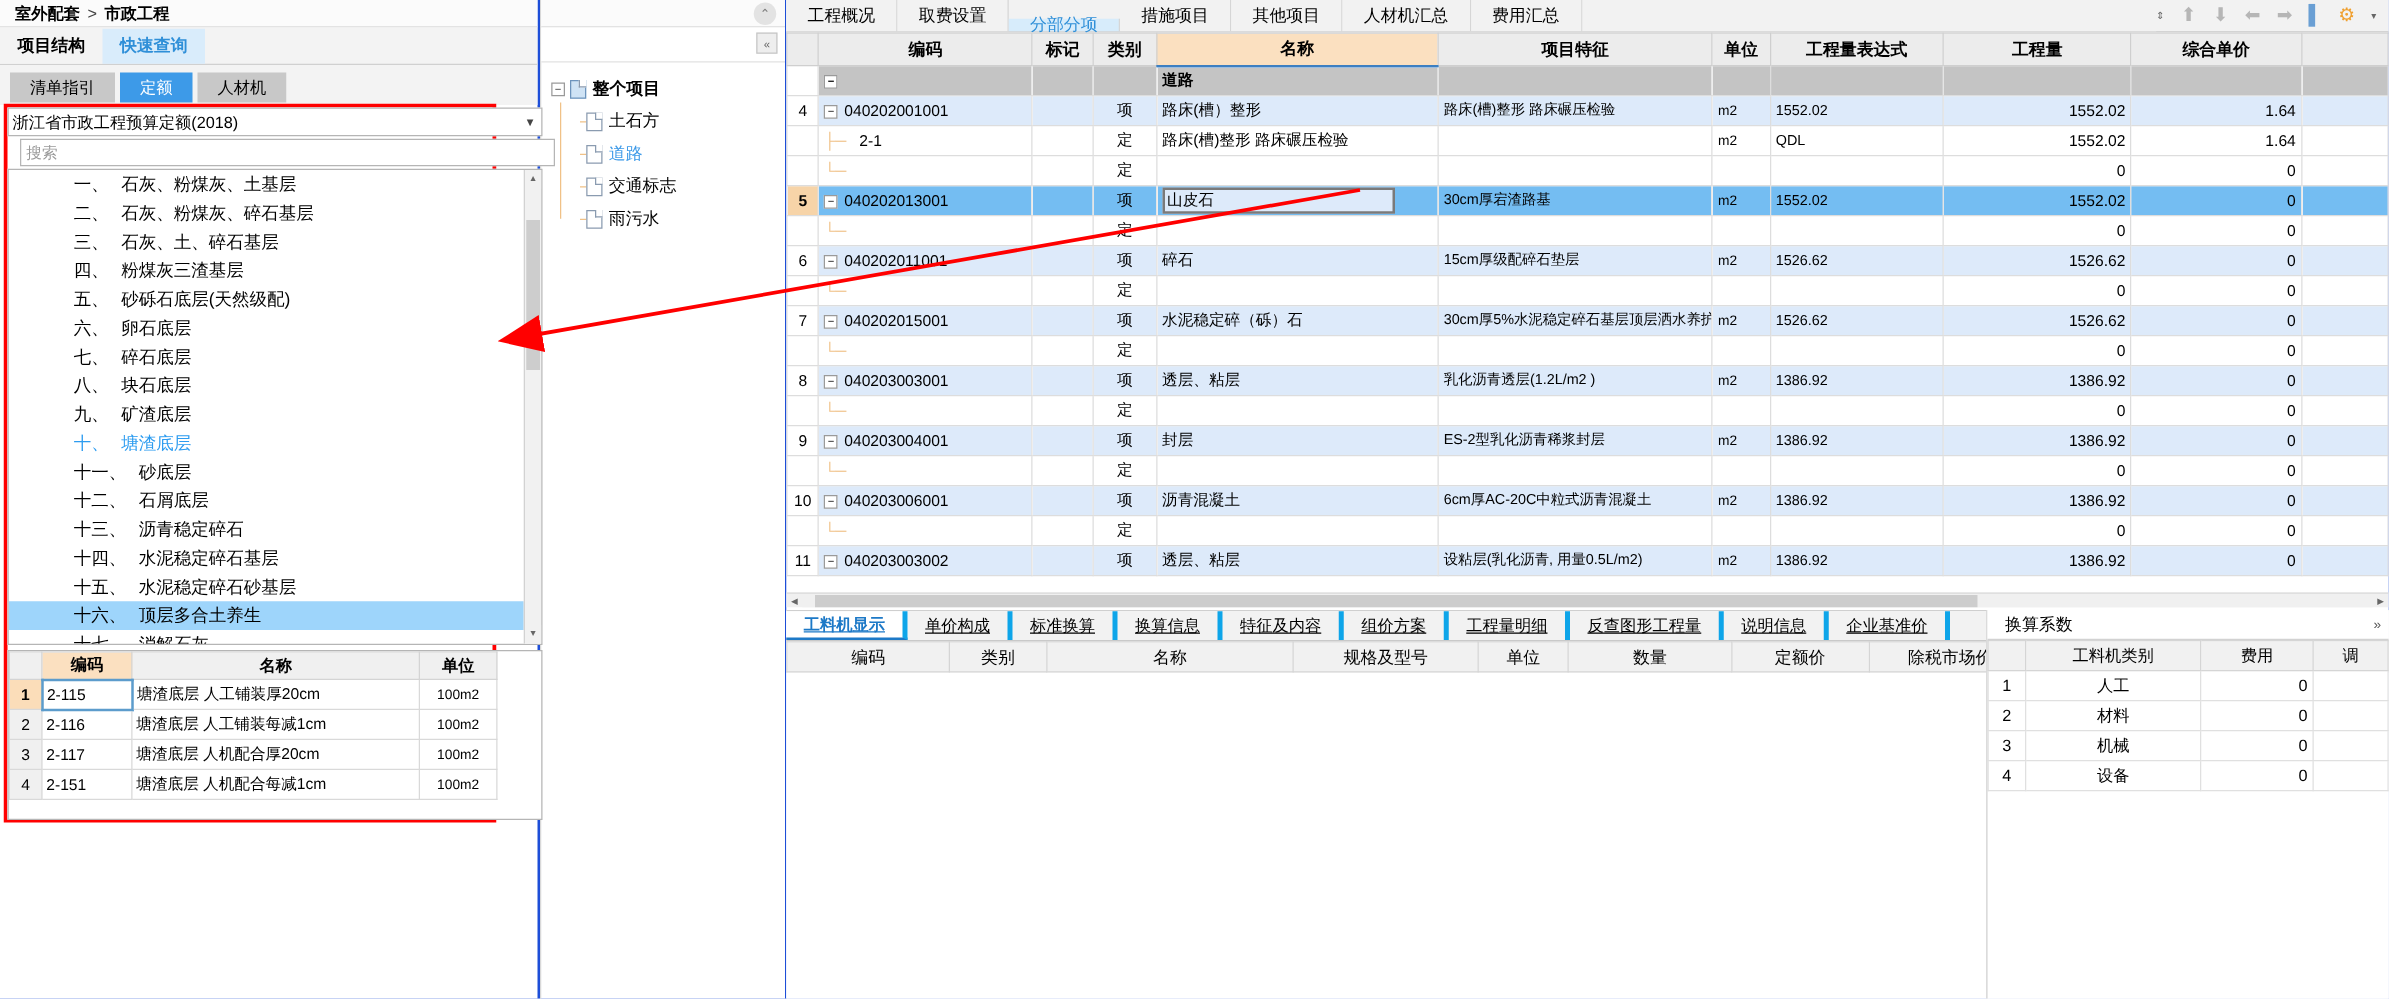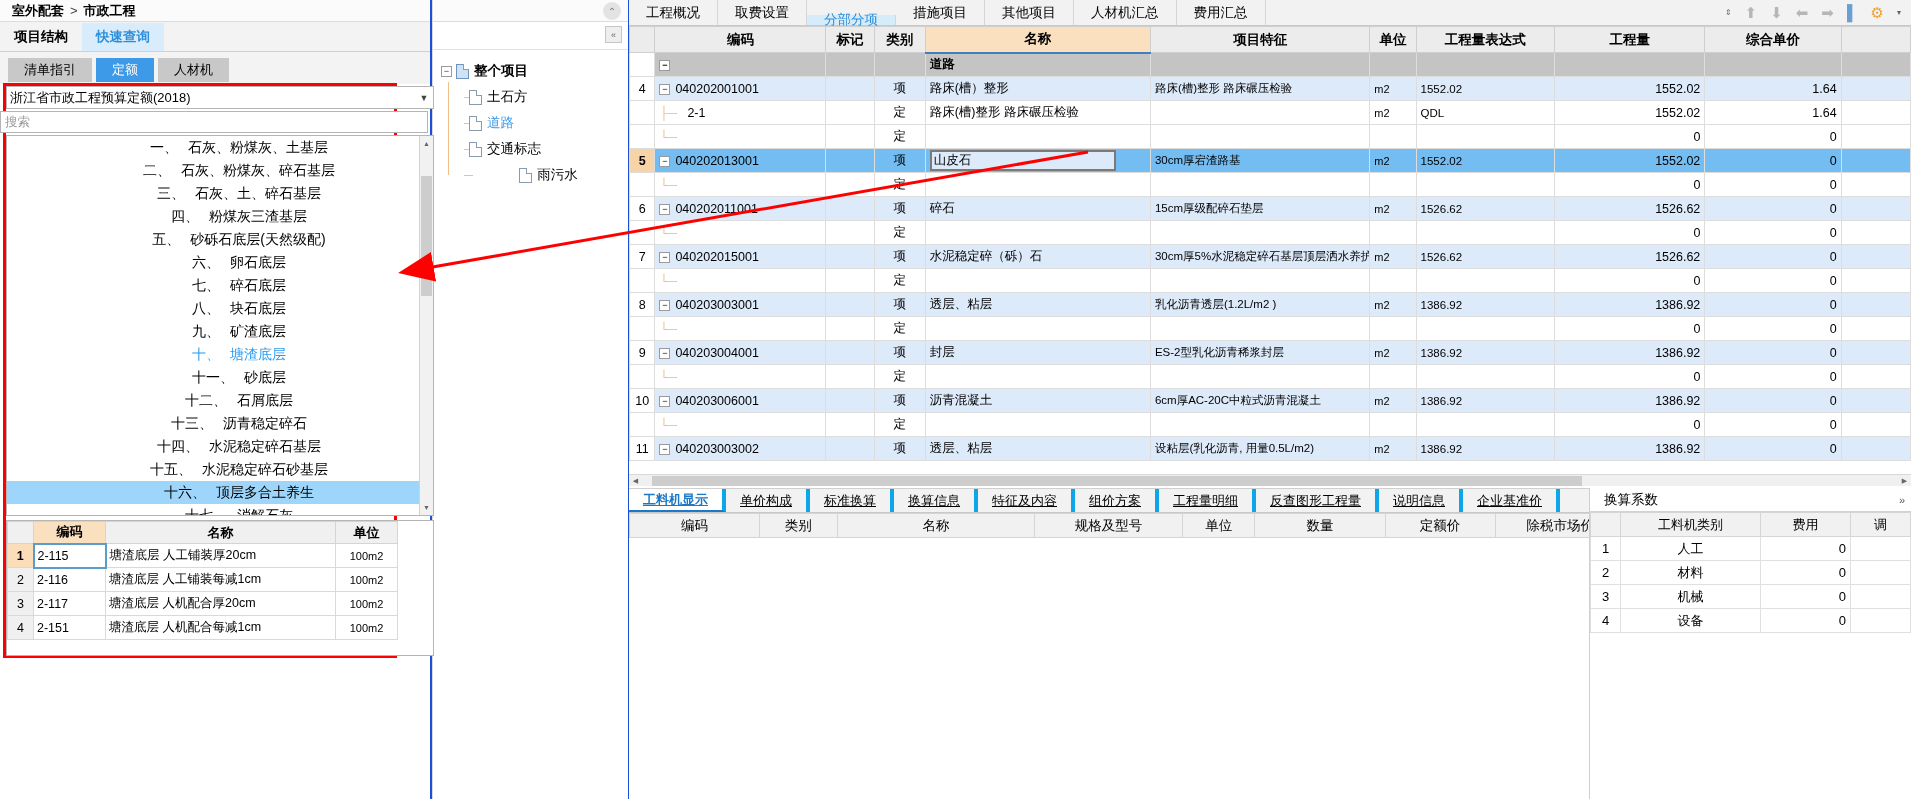--- a/index.html
+++ b/index.html
@@ -44,32 +44,32 @@
   }
   .combo {
     position:absolute; left:6px; top:86px; width:428px; height:23px;
     border:1px solid #b5b5b5; background:#fff; display:flex; align-items:center;
     font-size:13px; padding-left:3px; z-index:7;
   }
   .combo .combo-txt { flex:1; }
   .combo .combo-arrow { width:18px; text-align:center; font-size:9px; color:#444; }
 
   .searchbox {
-    position:absolute; left:0; top:111px; width:428px; height:22px;
+    position:absolute; left:16px; top:111px; width:428px; height:22px;
     border:1px solid #b5b5b5; background:#fff; display:flex; align-items:center;
     font-size:12.5px; color:#9a9a9a; padding-left:4px; z-index:7;
   }
 
   .catlist {
     position:absolute; left:6px; top:135px; width:428px; height:381px;
     border:1px solid #b5b5b5; background:#fff; overflow:hidden; z-index:7;
   }
   .catlist .inner { position:absolute; left:0; top:0; right:14px; top:0; }
   .cat-item {
-    height:23px; line-height:23px; font-size:14px; padding-left:52px; white-space:nowrap;text-align:center;
+    height:23px; line-height:23px; font-size:14px; padding-left:52px; white-space:nowrap;
   }
   .cat-item.link { color:#2d9cf0; }
   .cat-item.sel { background:#9ed5fb; }
   .cat-item .num { display:inline-block; }
   .cat-item .nm { margin-left:10px; }
 
   .vscroll {
     position:absolute; right:0; top:0; width:14px; height:100%;
     background:#f1f1f1; border-left:1px solid #d2d2d2;
   }
@@ -357,21 +357,21 @@
             <span class="lbl">土石方</span>
           </div>
           <div class="tnode" style="position: relative; padding-left: 12px;">
             <span class="ficon"></span>
             <span class="lbl link">道路</span>
           </div>
           <div class="tnode" style="position: relative; padding-left: 12px;">
             <span class="ficon"></span>
             <span class="lbl">交通标志</span>
           </div>
-          <div class="tnode" style="position: relative; padding-left: 12px; justify-content: center;">
+          <div class="tnode" style="position: relative; padding-left: 12px;">
             <span class="ficon"></span>
             <span class="lbl">雨污水</span>
           </div>
         </div>
     </div>
   </div>
 
   <div class="right-col">
 
     <div class="maintabs">

